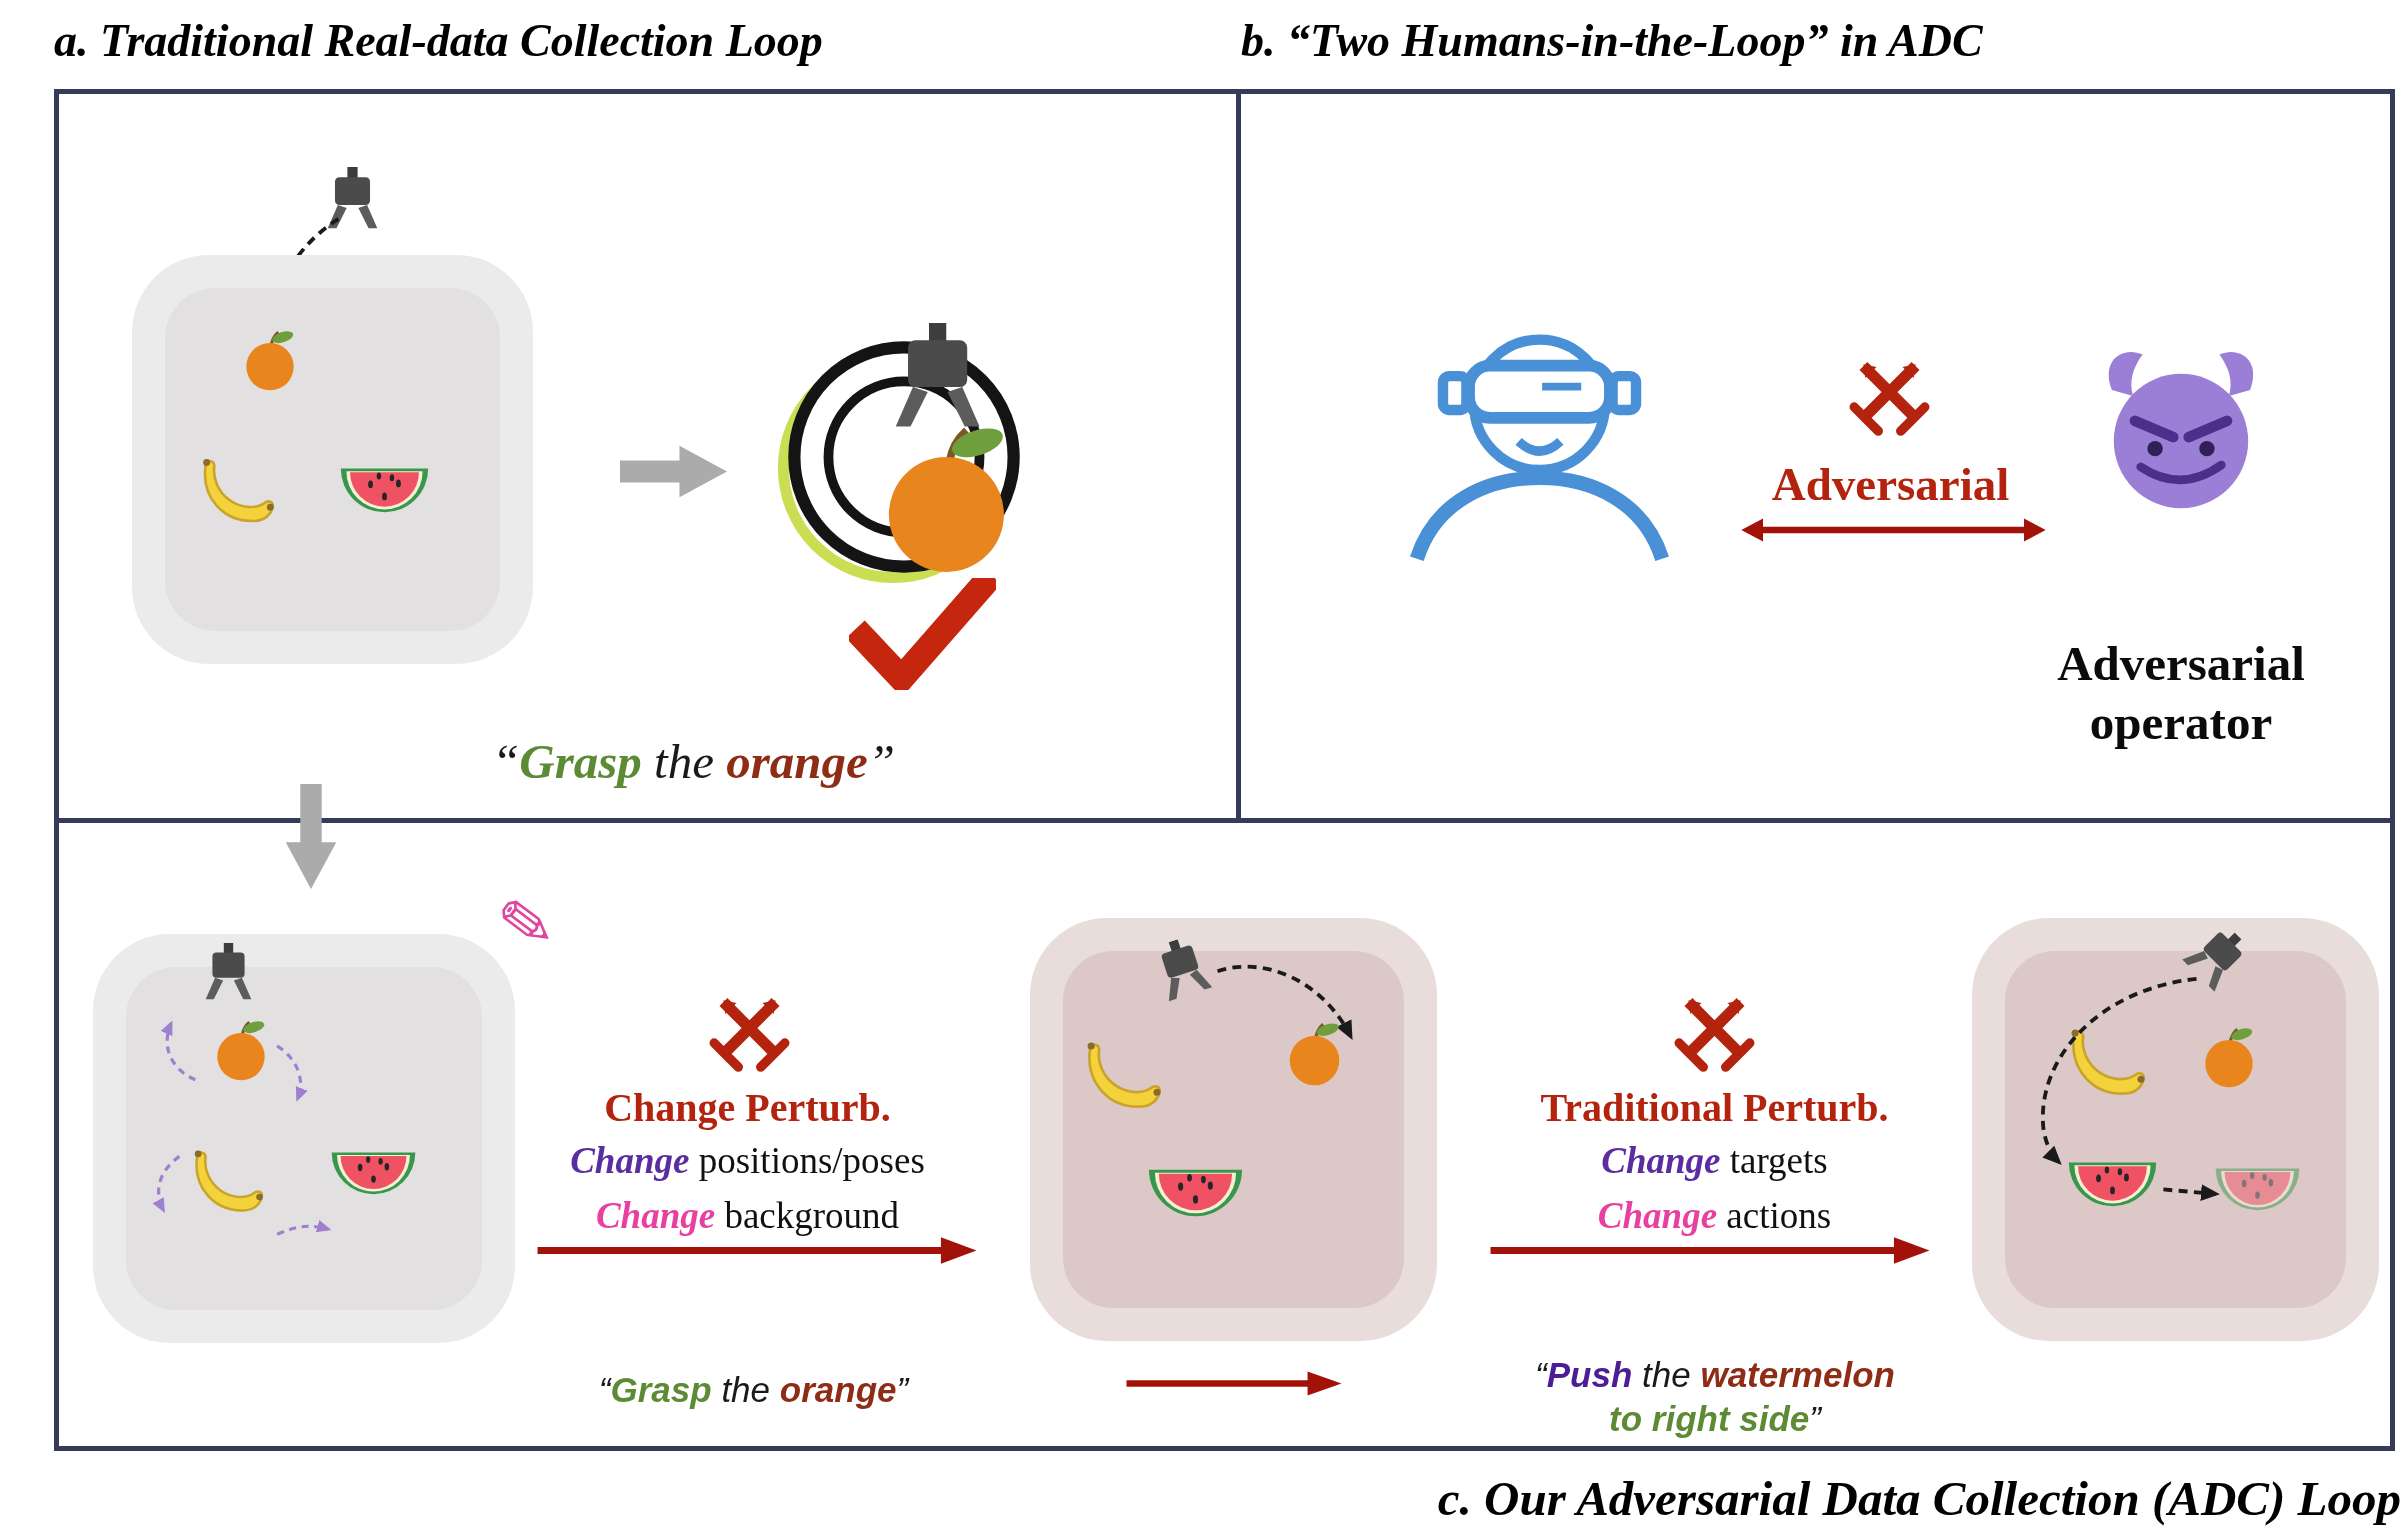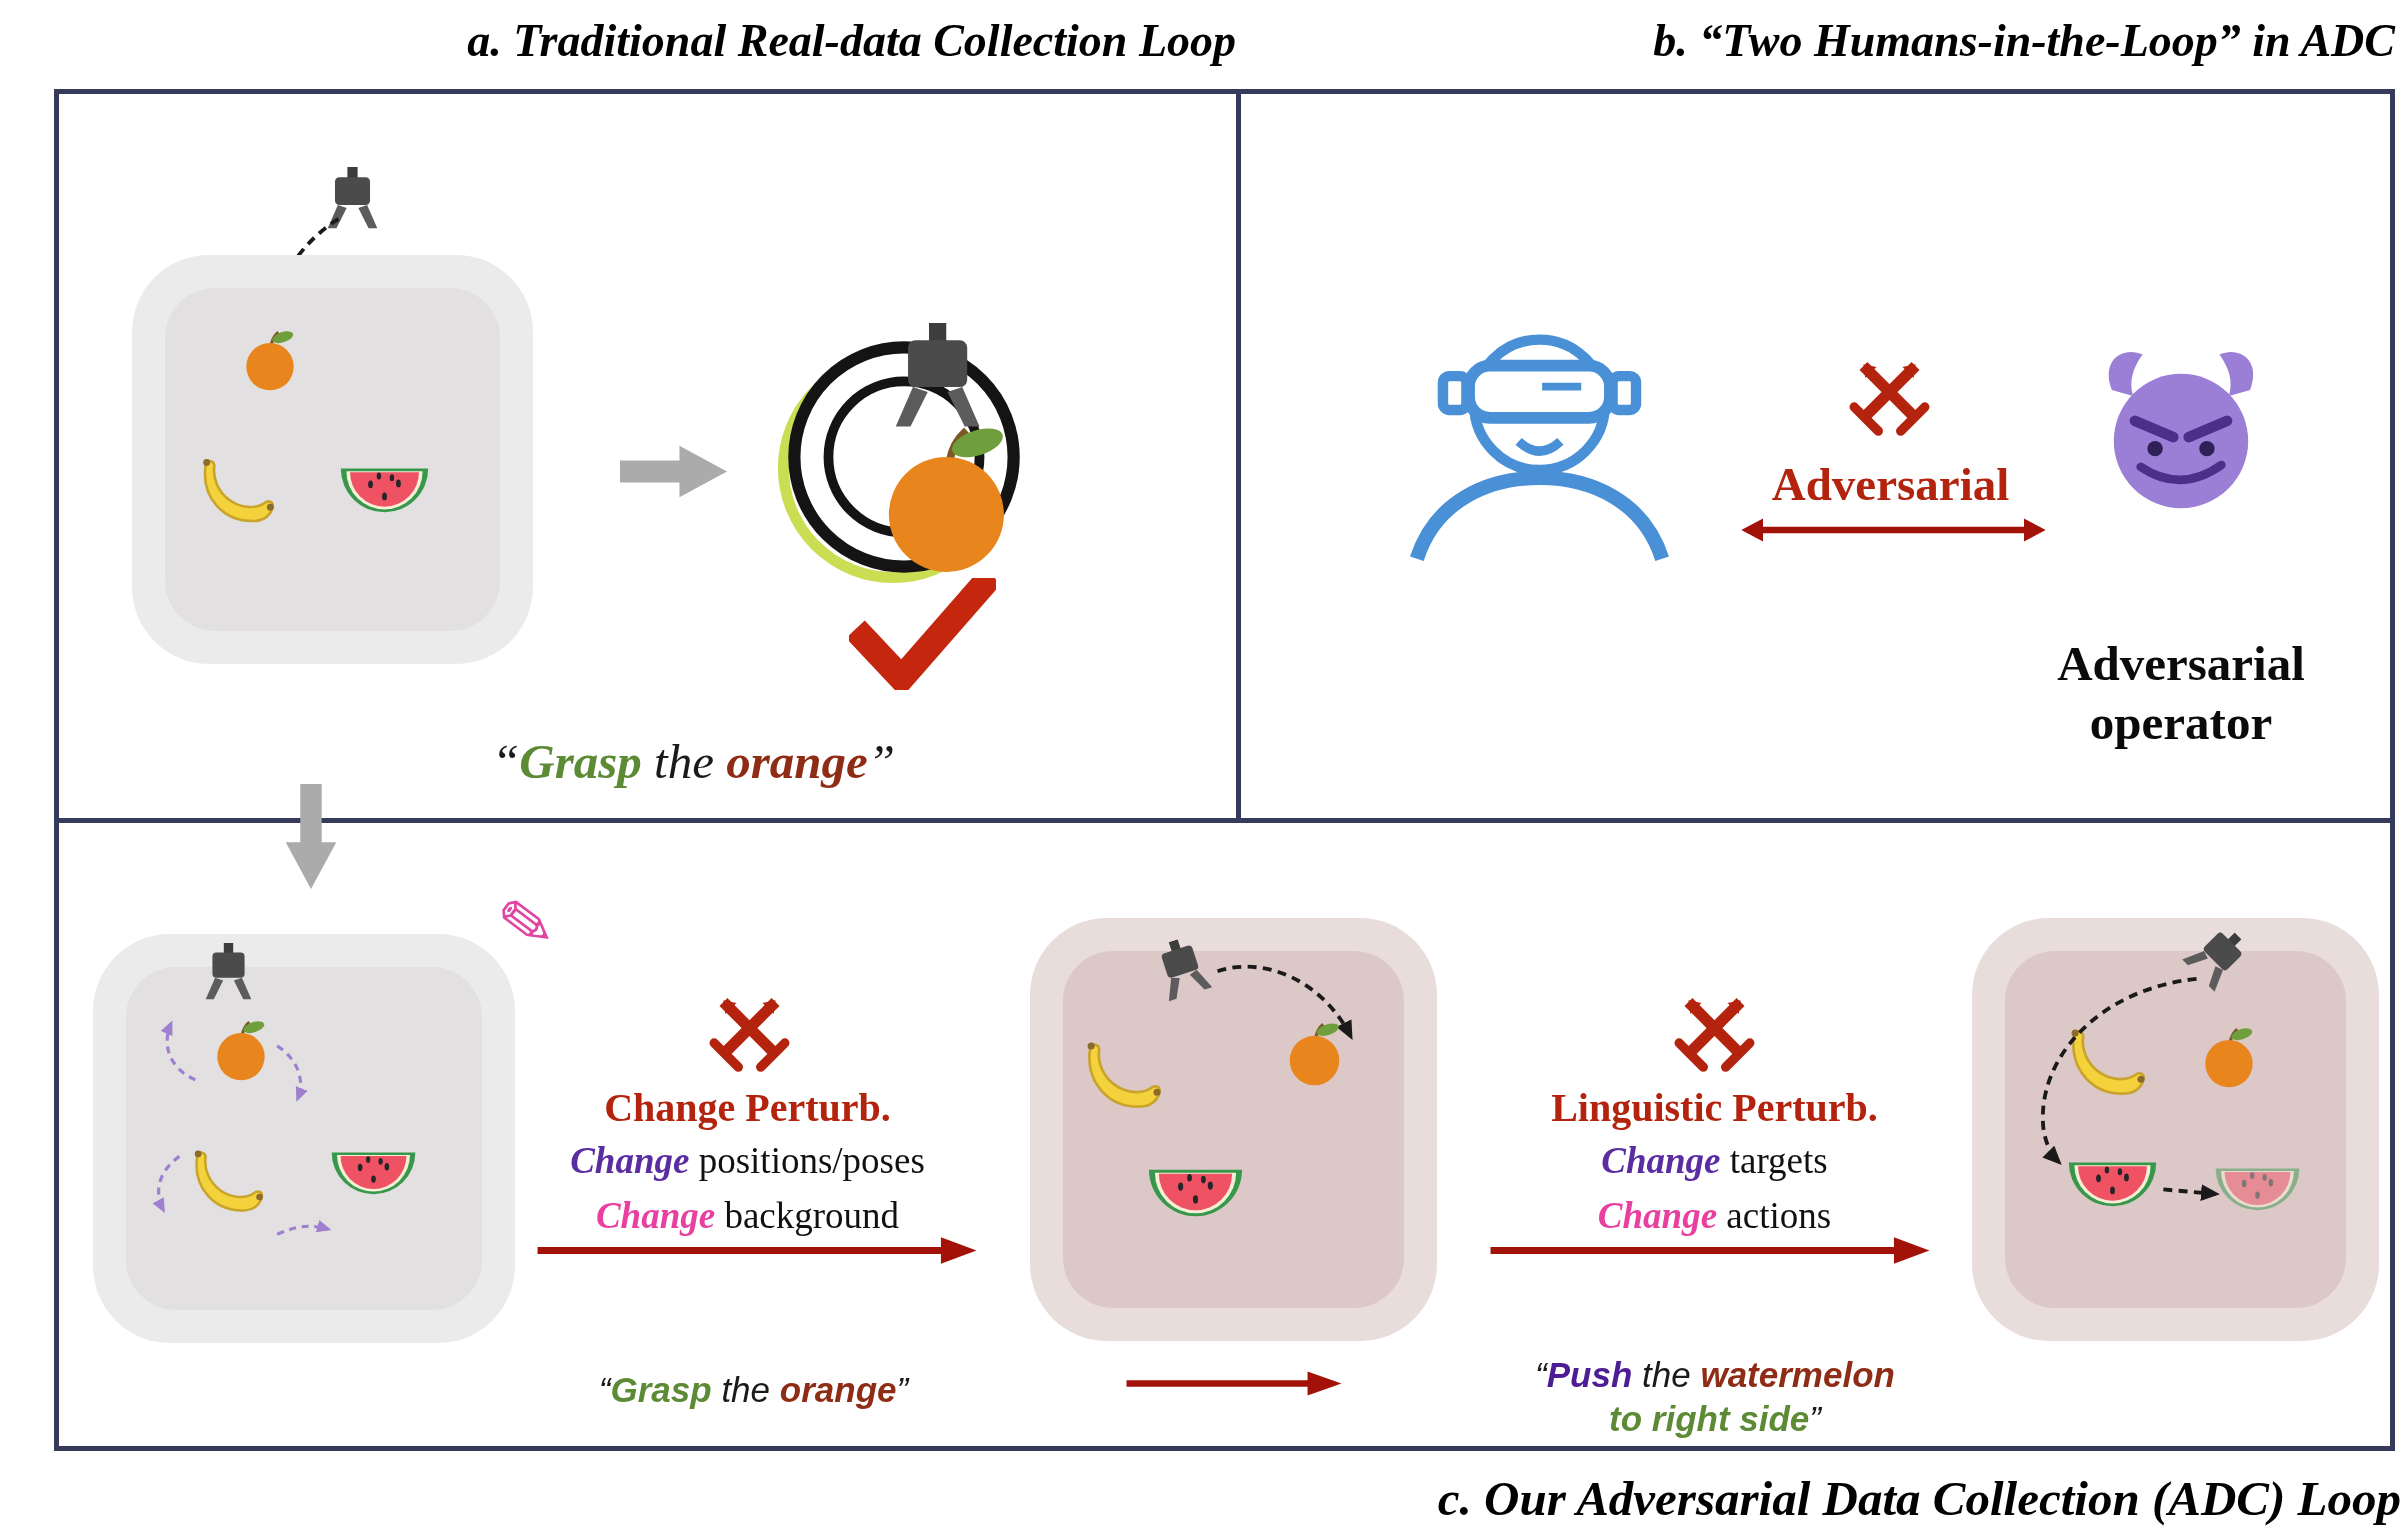--- a/index.html
+++ b/index.html
@@ -1,20 +1,20 @@
 <!DOCTYPE html>
 <html style="font-size:10.2px"><head>
 <meta charset="utf-8">
 <style>
   *{margin:0;padding:0;box-sizing:border-box}
   body{background:#ffffff}
   .fig{position:relative;width:2401px;height:1537px;background:#fff;overflow:hidden;
        font-family:"Liberation Serif",serif;color:#111}
   .abs{position:absolute}
-  .title{font-weight:bold;font-style:italic;font-size:46px;text-align:right;color:#000;white-space:nowrap}
+  .title{font-weight:bold;font-style:italic;font-size:46px;text-align:left;color:#000;white-space:nowrap}
   .caption{font-weight:bold;font-style:italic;font-size:49px;text-align:right;color:#000}
   .frame{border:5.1px solid #363b59}
   .divider{background:#363b59;z-index:1}
   .cont{border-radius:77px}
   .cont .inner{position:absolute;left:33px;top:33px;right:33px;bottom:33px;border-radius:50px}
   .cont-gray{background:#ebebeb}.cont-gray .inner{background:#e2e0e0}
   .cont-pink{background:#e9dddc}.cont-pink .inner{background:#dcc8c7}
   .instrA{font-size:49px;font-style:italic;text-align:center;white-space:nowrap;color:#1a1a1a}
   .v{color:#5d8a35;font-weight:bold}
   .o{color:#8f2c15;font-weight:bold}
@@ -240,21 +240,21 @@
     <span>“</span><span class="v">Grasp</span><span> the </span><span class="o">orange</span><span>”</span>
   </div>
   <svg class="abs" style="left:1124px;top:1368px;width:220px;height:31px" viewBox="0 0 350 48">
     <line x1="4" y1="24" x2="298" y2="24" stroke="#a31208" stroke-width="10"></line>
     <path d="M346,24 L292,5 L292,43 Z" fill="#a31208"></path>
   </svg>
 
   <svg class="abs" style="left:1668px;top:989px;width:93px;height:93px" viewBox="0 0 100 100">
       <use href="#sym-swords"></use>
     </svg>
-  <div class="abs ptitle" style="left:1491px;top:1084px;width:447px">Linguistic Perturb.</div>
+  <div class="abs ptitle" style="left:1491px;top:1084px;width:447px">Traditional Perturb.</div>
   <div class="abs pline" style="left:1491px;top:1139px;width:447px">
     <span class="chgP">Change</span>
     <span>targets</span>
   </div>
   <div class="abs pline" style="left:1491px;top:1194px;width:447px">
     <span class="chgM">Change</span>
     <span>actions</span>
   </div>
   <svg class="abs" style="left:1488px;top:1234px;width:444px;height:33px" viewBox="0 0 700 50">
     <line x1="4" y1="25" x2="648" y2="25" stroke="#a31208" stroke-width="11"></line>

